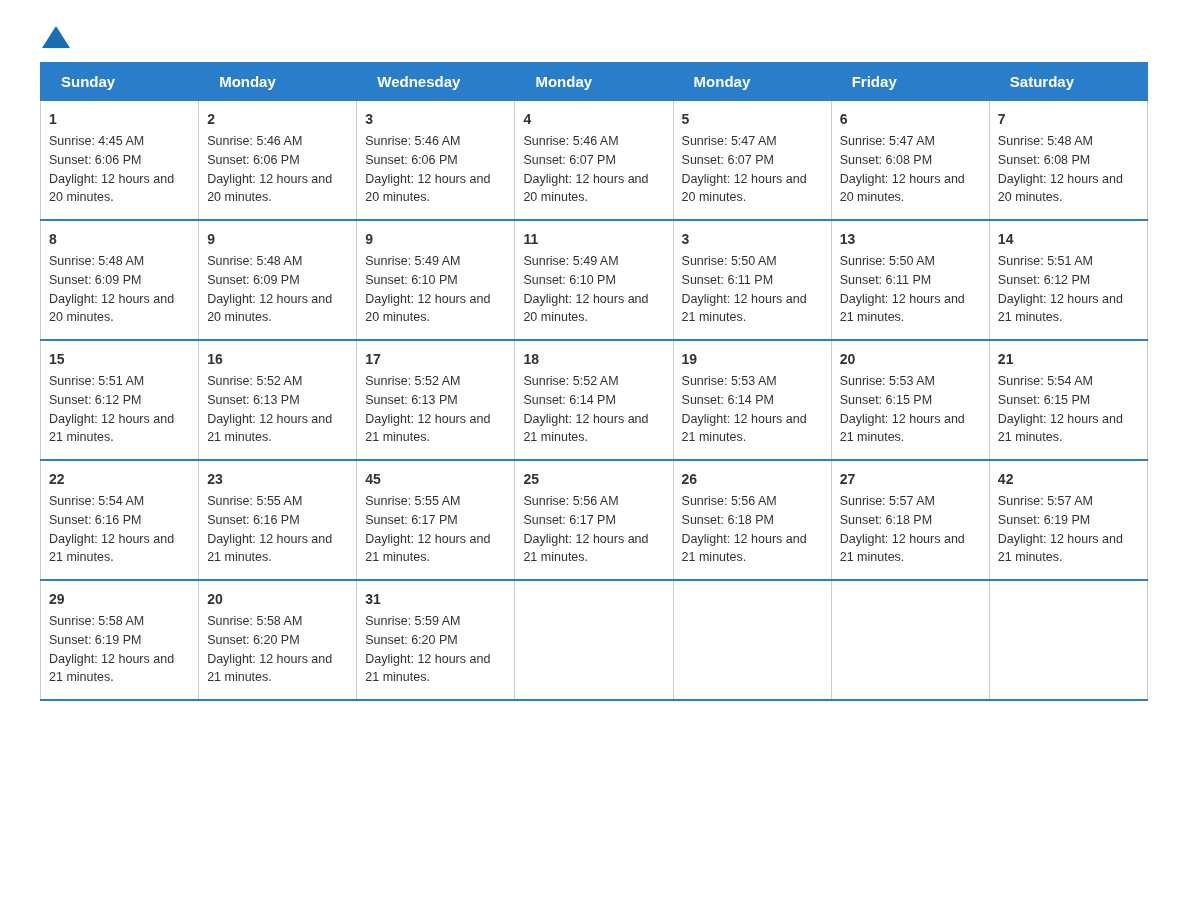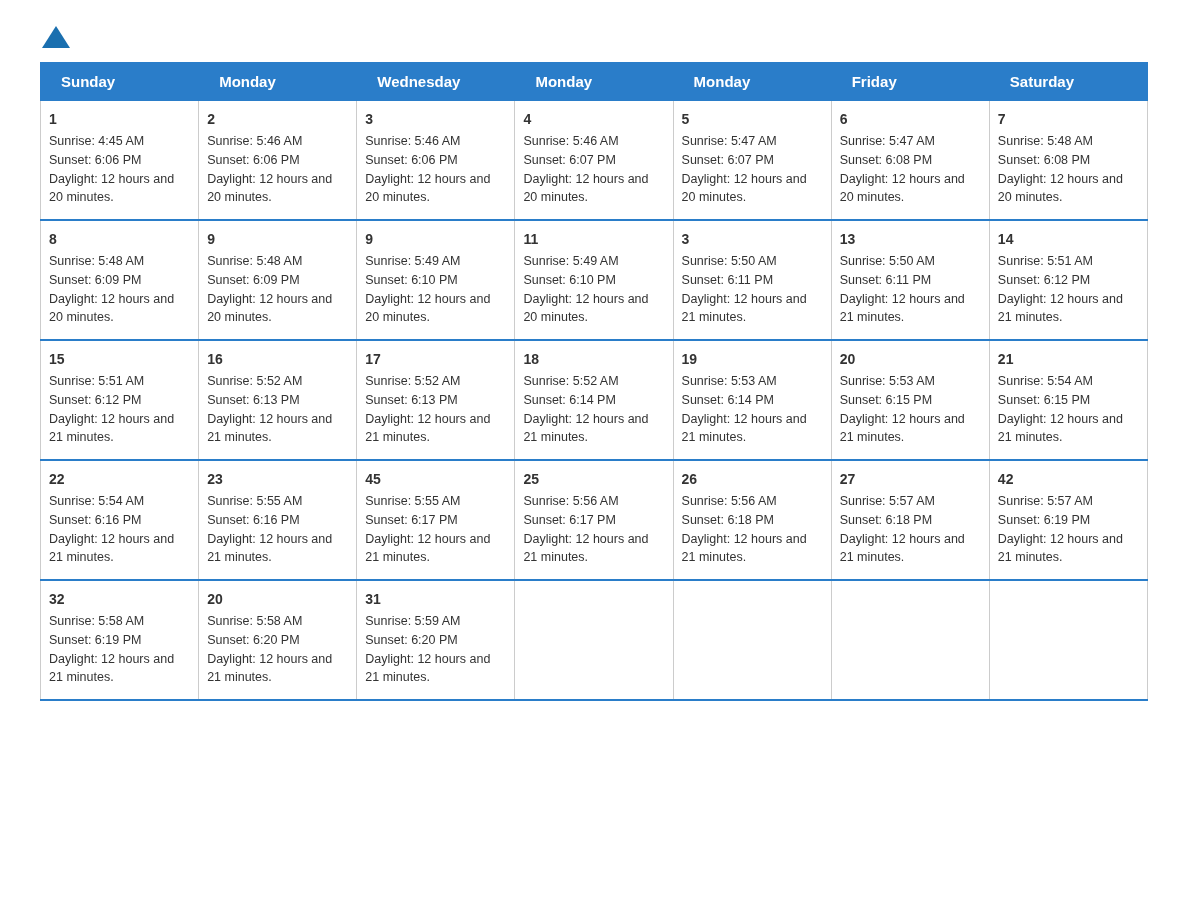--- a/index.html
+++ b/index.html
@@ -300,21 +300,21 @@
       </td>
         <td>
         <span class="day-number">42</span>
         <span>Sunrise: 5:57 AM</span><br>
         <span>Sunset: 6:19 PM</span><br>
         <span>Daylight: 12 hours and 21 minutes.</span>
       </td>
       </tr>
       <tr>
         <td>
-        <span class="day-number">32</span>
+        <span class="day-number">29</span>
         <span>Sunrise: 5:58 AM</span><br>
         <span>Sunset: 6:19 PM</span><br>
         <span>Daylight: 12 hours and 21 minutes.</span>
       </td>
         <td>
         <span class="day-number">20</span>
         <span>Sunrise: 5:58 AM</span><br>
         <span>Sunset: 6:20 PM</span><br>
         <span>Daylight: 12 hours and 21 minutes.</span>
       </td>

